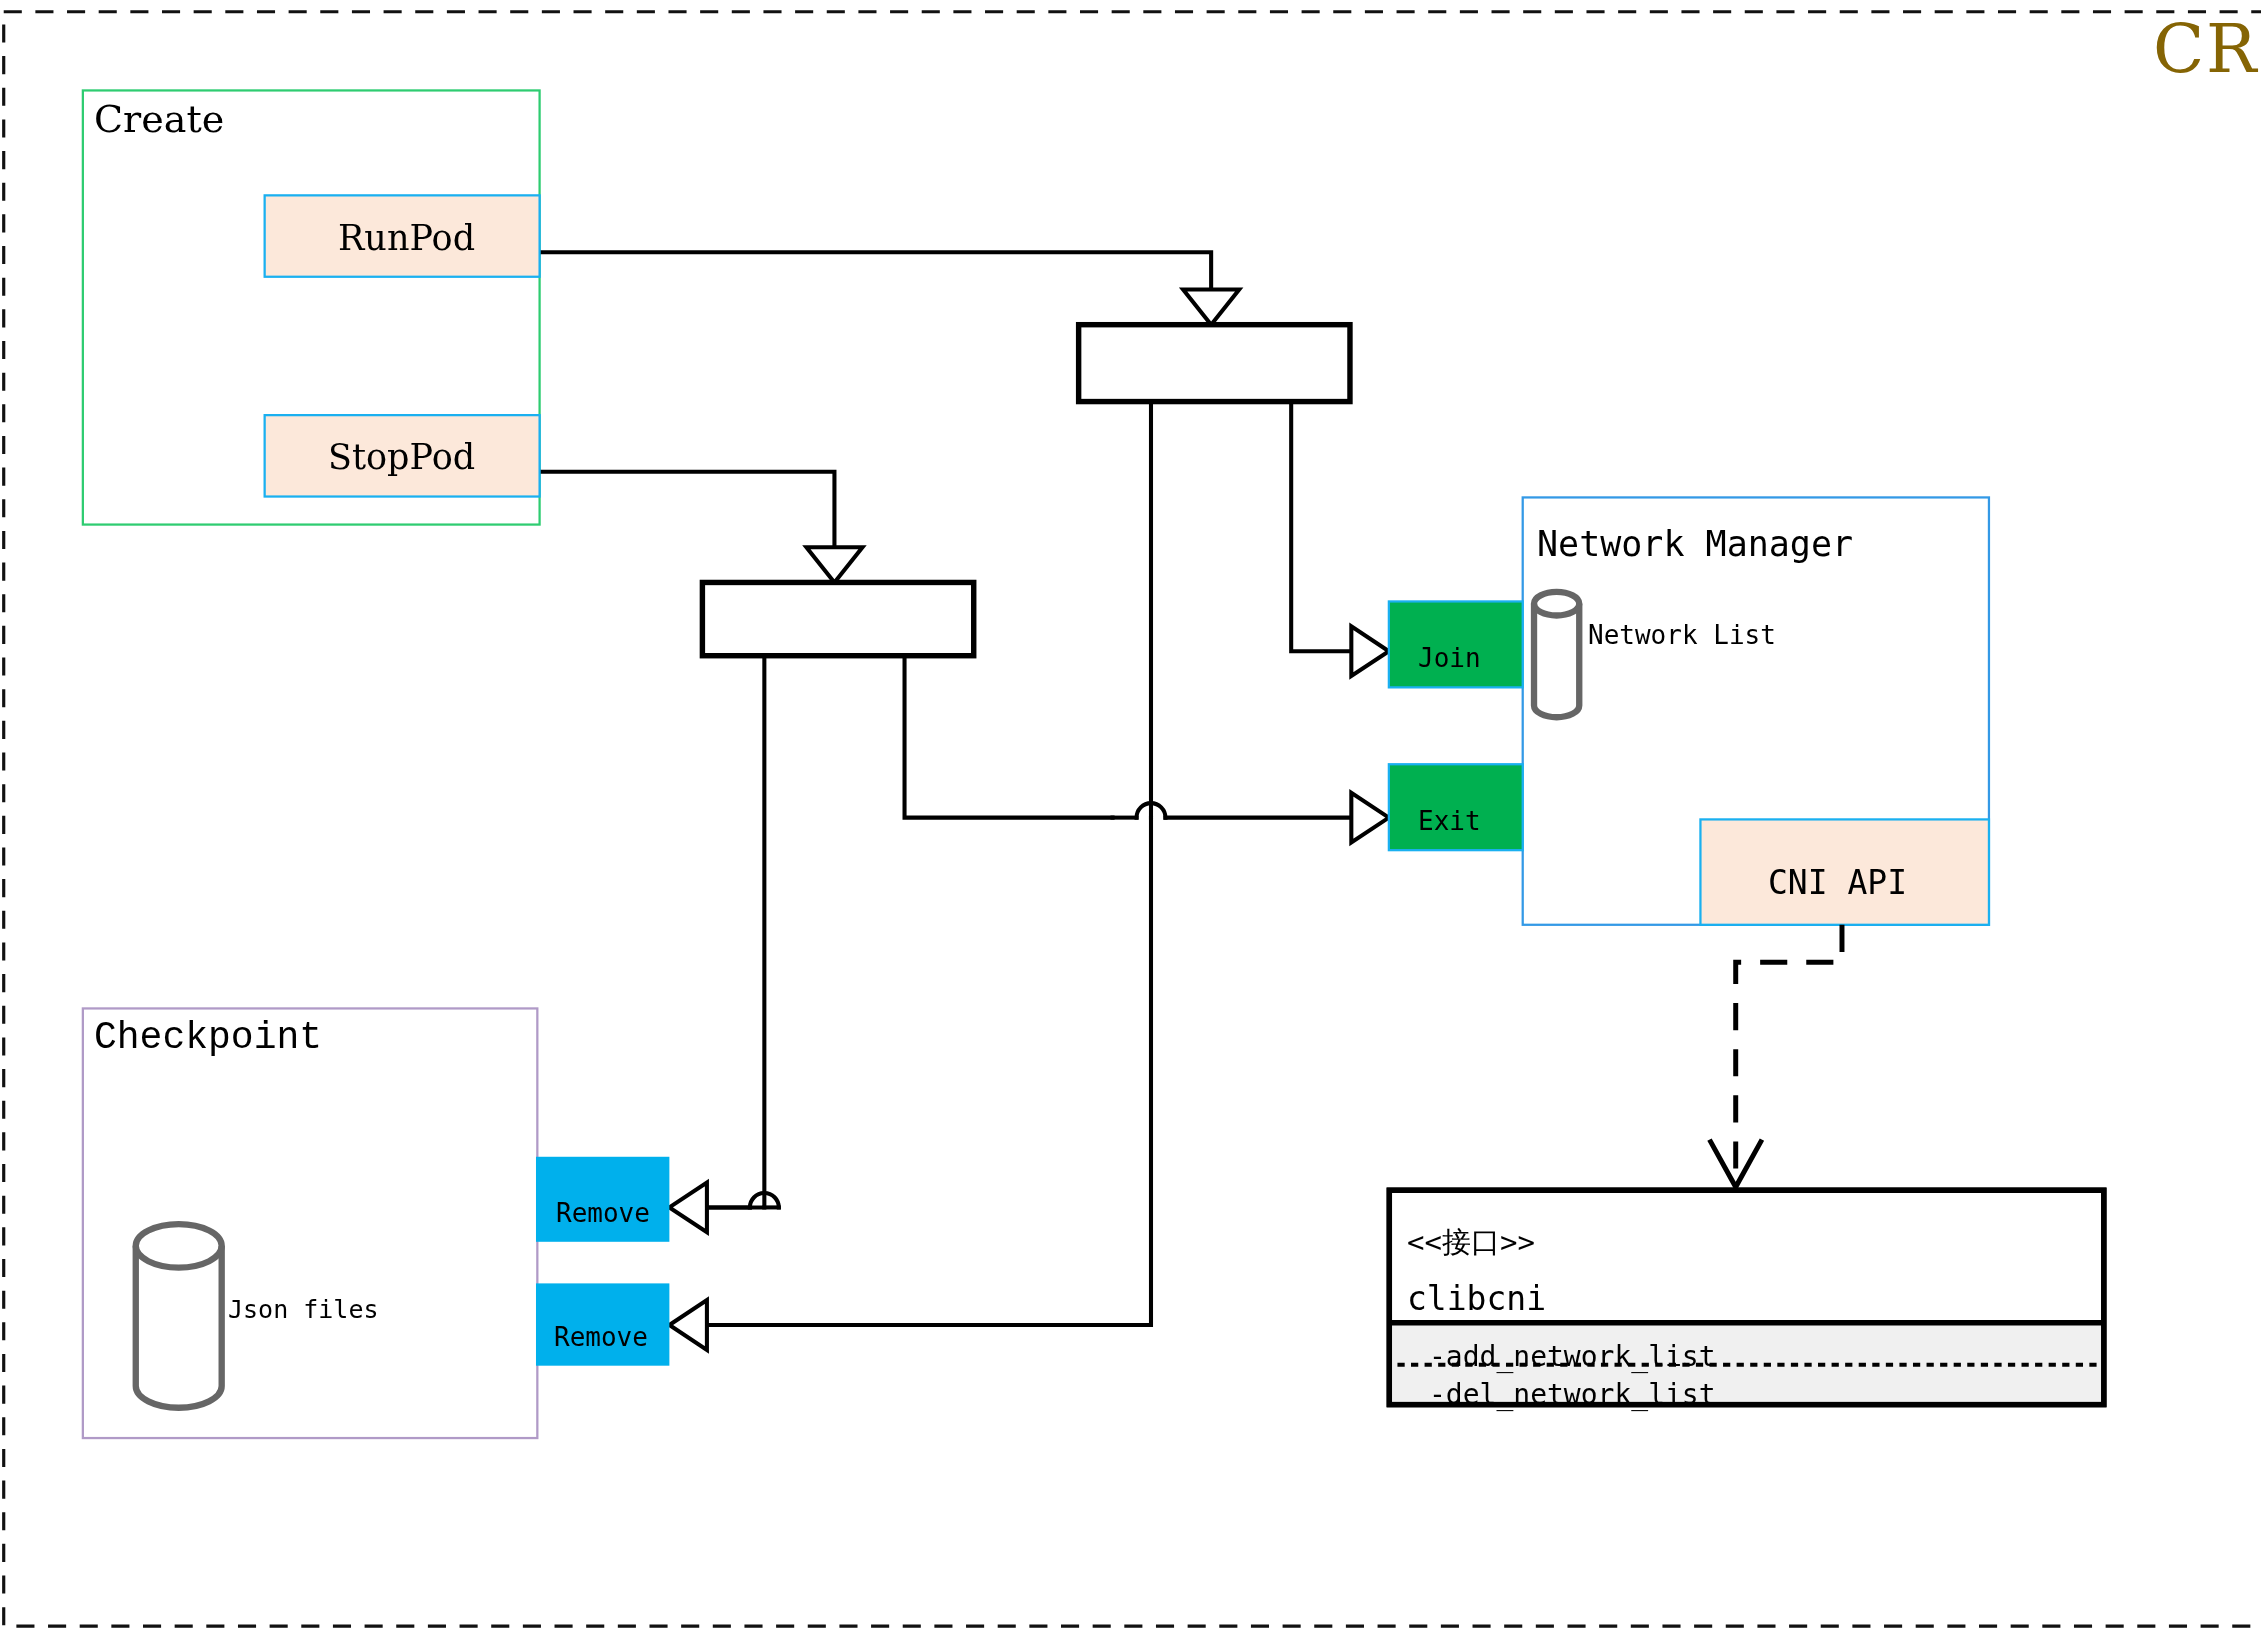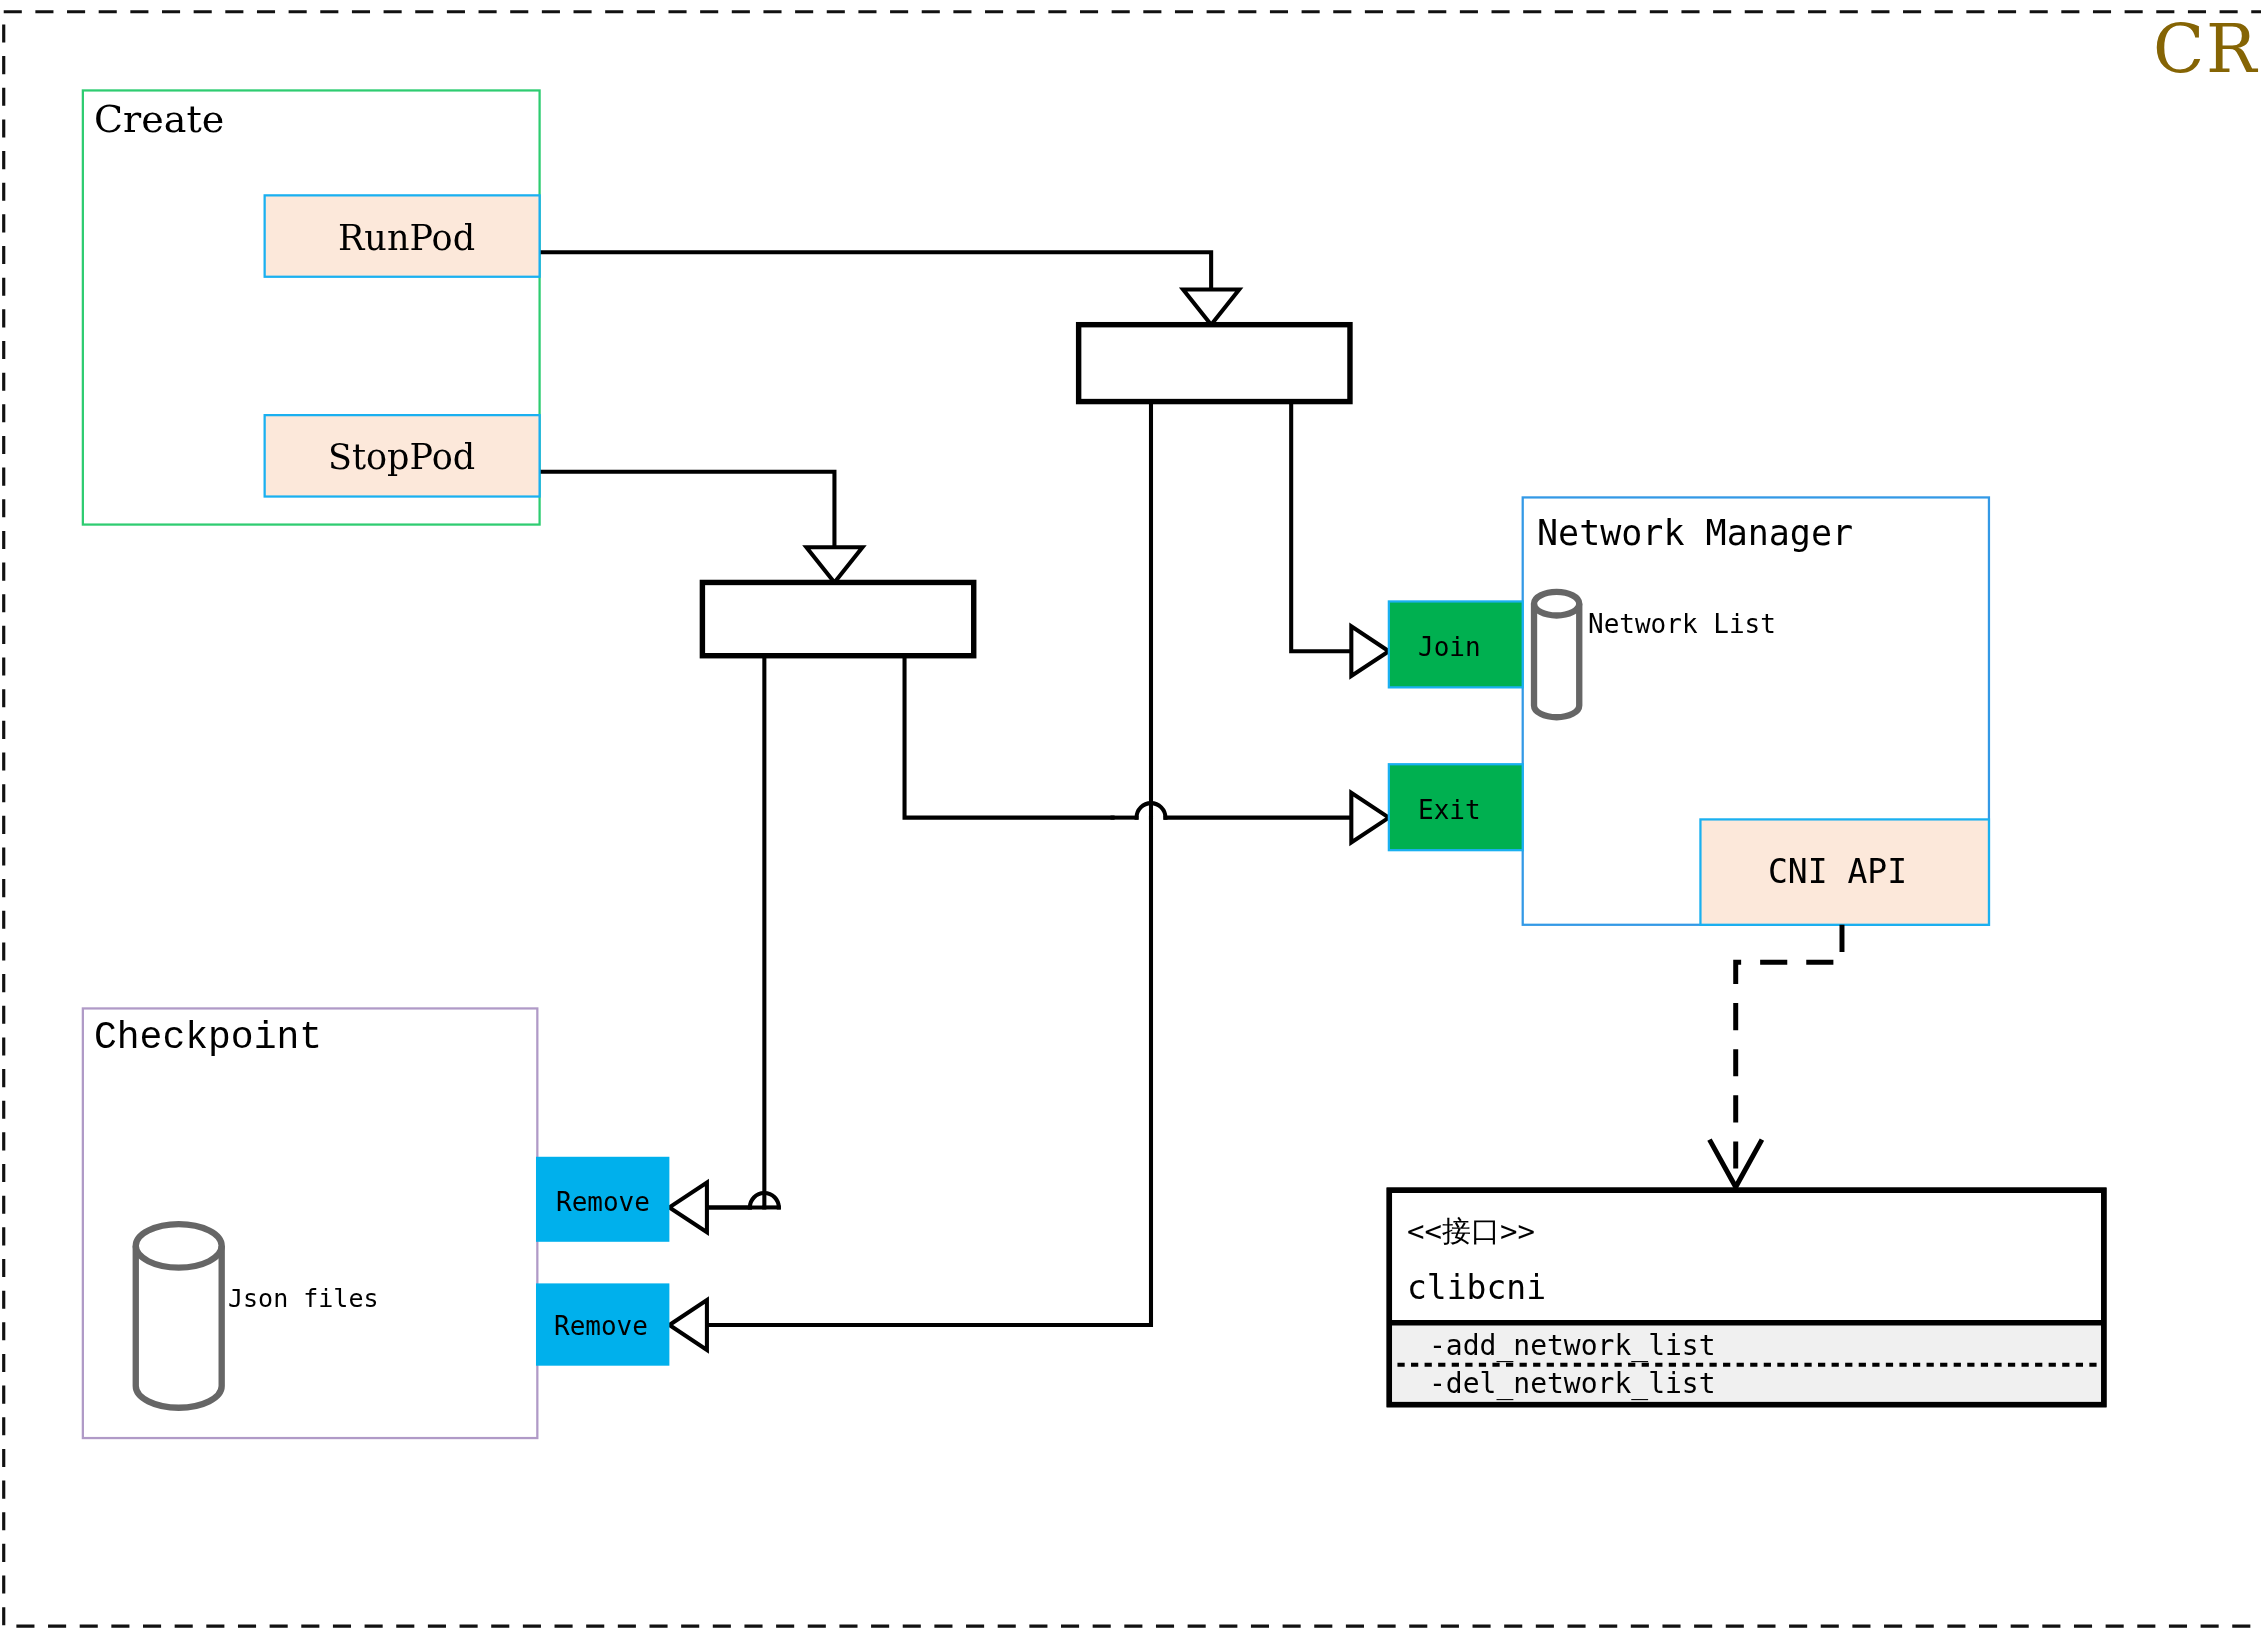--- a/index.html
+++ b/index.html
@@ -5,21 +5,21 @@
   html,body{margin:0;padding:0;background:#ffffff;}
   #stage{
     position:relative;
     width:2335px;height:1642px;
     background:#ffffff;
     font-family:"DejaVu Serif",serif;
     overflow:hidden;
   }
   svg.layer{position:absolute;left:0;top:0;width:2335px;height:1642px;}
   .lbl{position:absolute;white-space:pre;color:#000;line-height:1;}
-  .mono{font-family:"DejaVu Sans Mono",monospace;}
+  .mono{font-family:"DejaVu Sans Mono",monospace;margin-top:11px;}
   .serif{font-family:"DejaVu Serif",serif;}
 </style>
 </head>
 <body>
 
 <div id="stage">
 
   <svg class="layer" viewBox="0 0 5163 3631">
 
     <rect x="8" y="26" width="5074" height="3570" fill="none" stroke="#111" stroke-width="7" stroke-dasharray="40 30"></rect>

